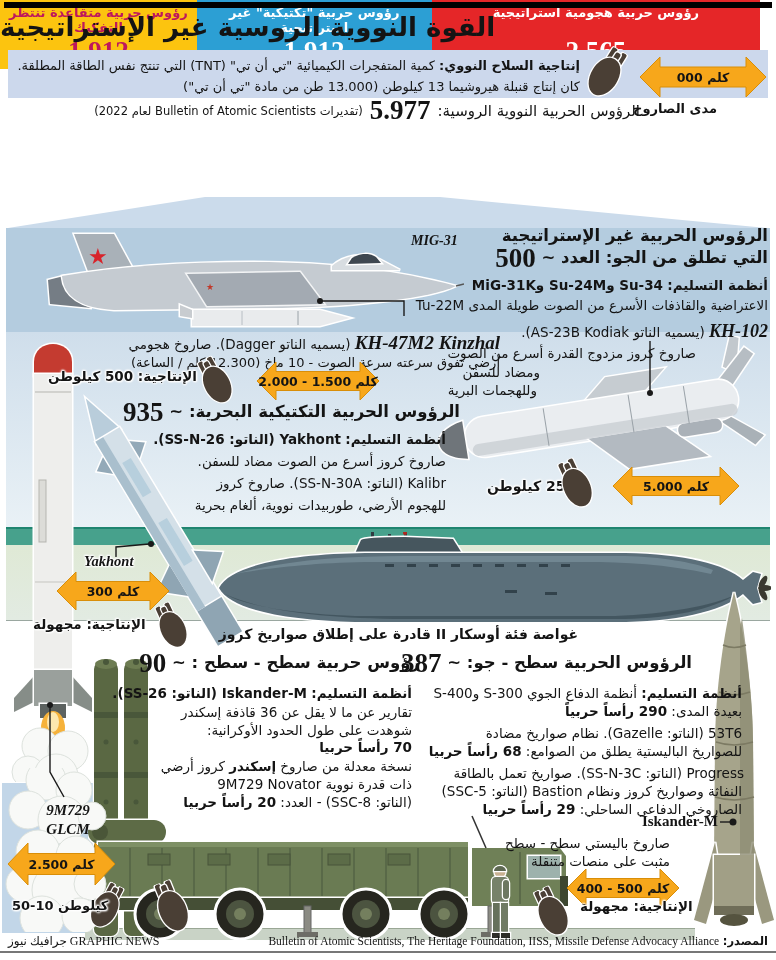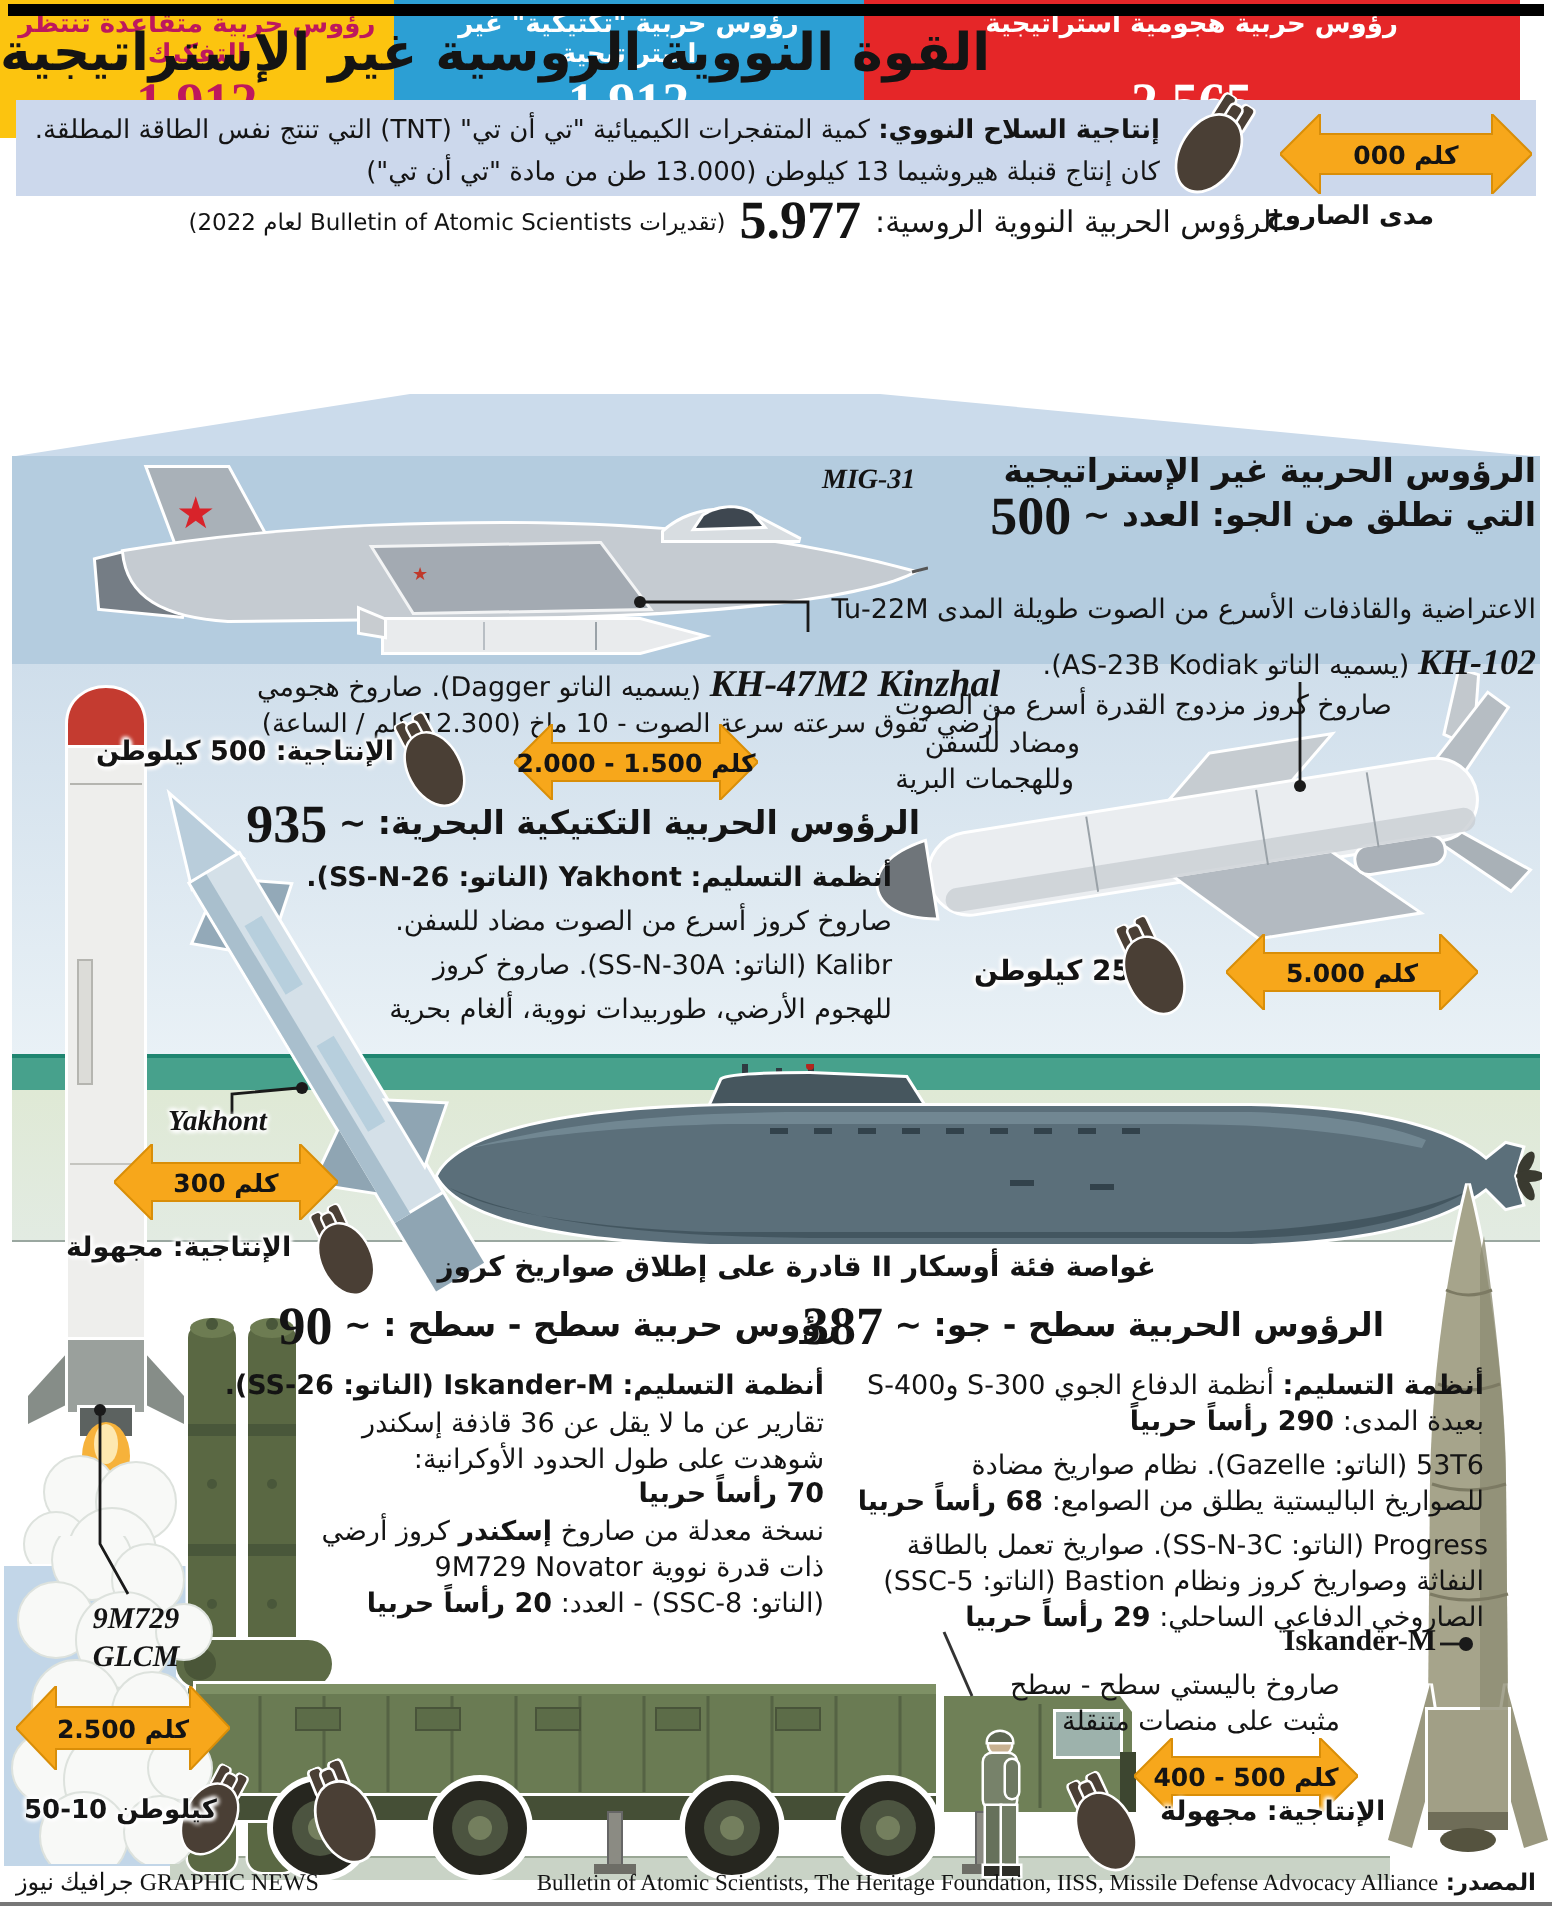--- a/index.html
+++ b/index.html
@@ -390,20 +390,24 @@
       <circle cx="50" cy="705" r="3"></circle>
       <circle cx="733" cy="822" r="3.5"></circle>
     </g>
   </svg>
 
   <div class="abs ar h-sec" style="right:8px;top:226px">الرؤوس الحربية غير الإستراتيجية</div>
   <div class="abs ar h-sec" style="right:8px;top:245px">
     <span>التي تطلق من الجو: العدد ~</span>
     <span class="num-lg">500</span>
   </div>
+  <div class="abs ar body-t" style="right:8px;top:276px">
+    <span class="b">أنظمة التسليم:</span>
+    <span class="b">Su-34 وSu-24M وMiG-31K</span>
+  </div>
   <div class="abs ar body-t" style="right:8px;top:296px">الاعتراضية والقاذفات الأسرع من الصوت طويلة المدى Tu-22M</div>
   <div class="abs ltr lt-name" style="left:411px;top:233px;font-size:14px;font-weight:bold">MIG-31</div>
 
   <div class="abs ar body-t" style="right:8px;top:322px">
     <span class="lt-name" style="font-size:18px">KH-102</span>
     <span>(يسميه الناتو AS-23B Kodiak).</span>
   </div>
   <div class="abs ar body-t" style="right:80px;top:344px">صاروخ كروز مزدوج القدرة أسرع من الصوت</div>
   <div class="abs ar body-t" style="right:236px;top:363px">ومضاد للسفن</div>
   <div class="abs ar body-t" style="right:239px;top:381px">وللهجمات البرية</div>

